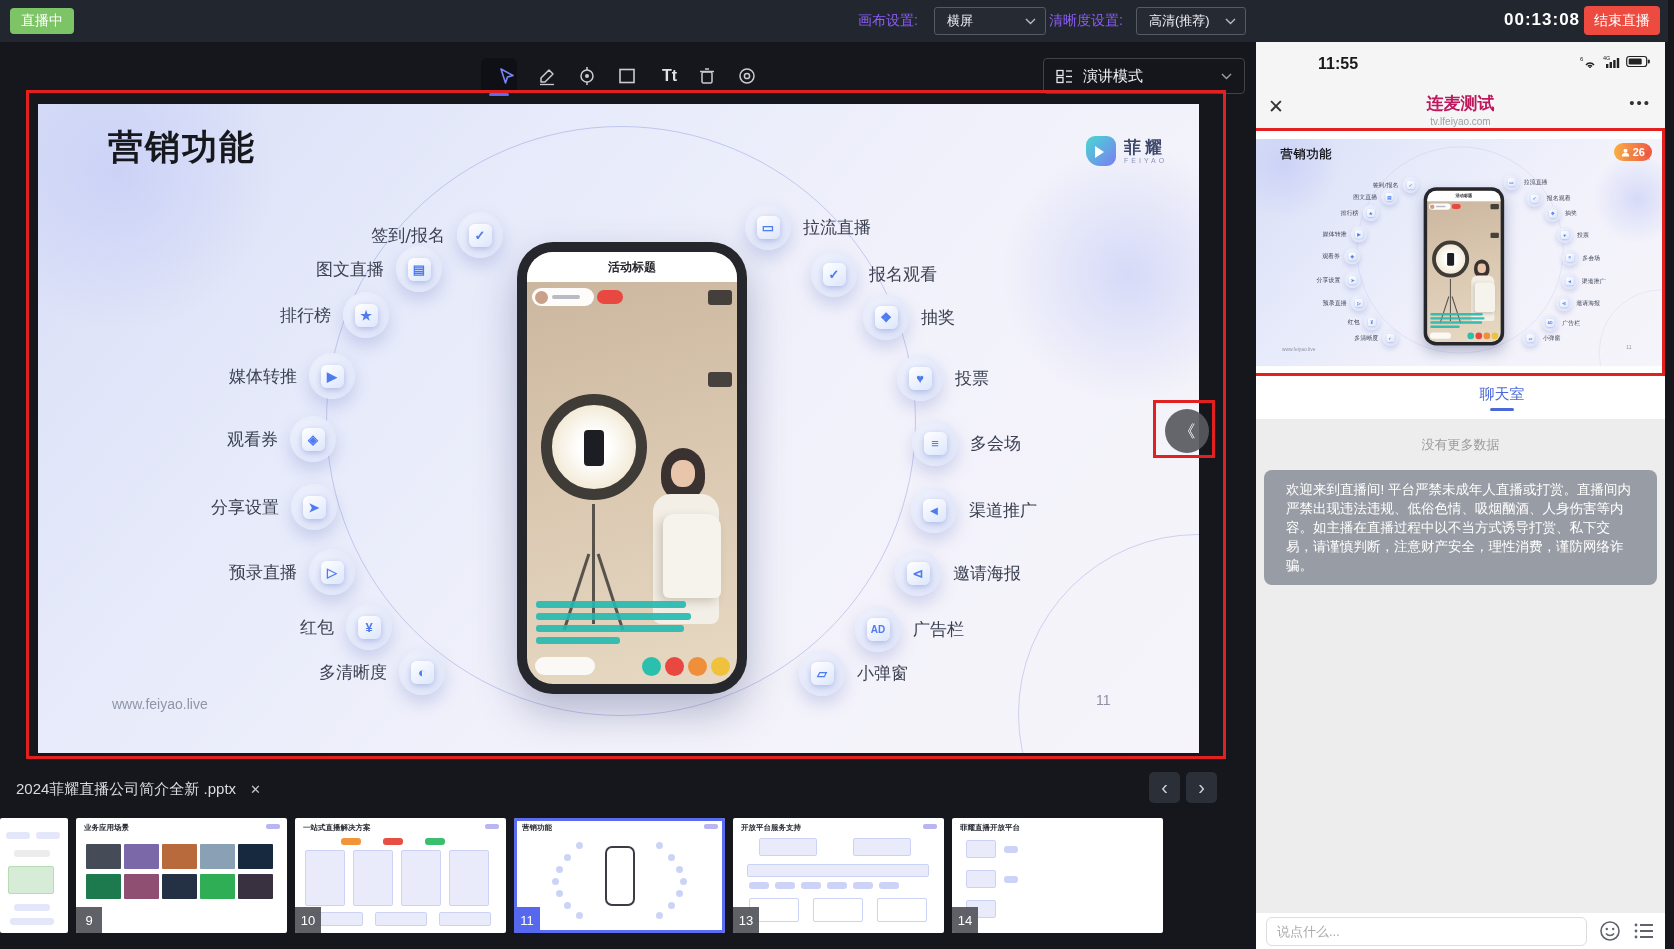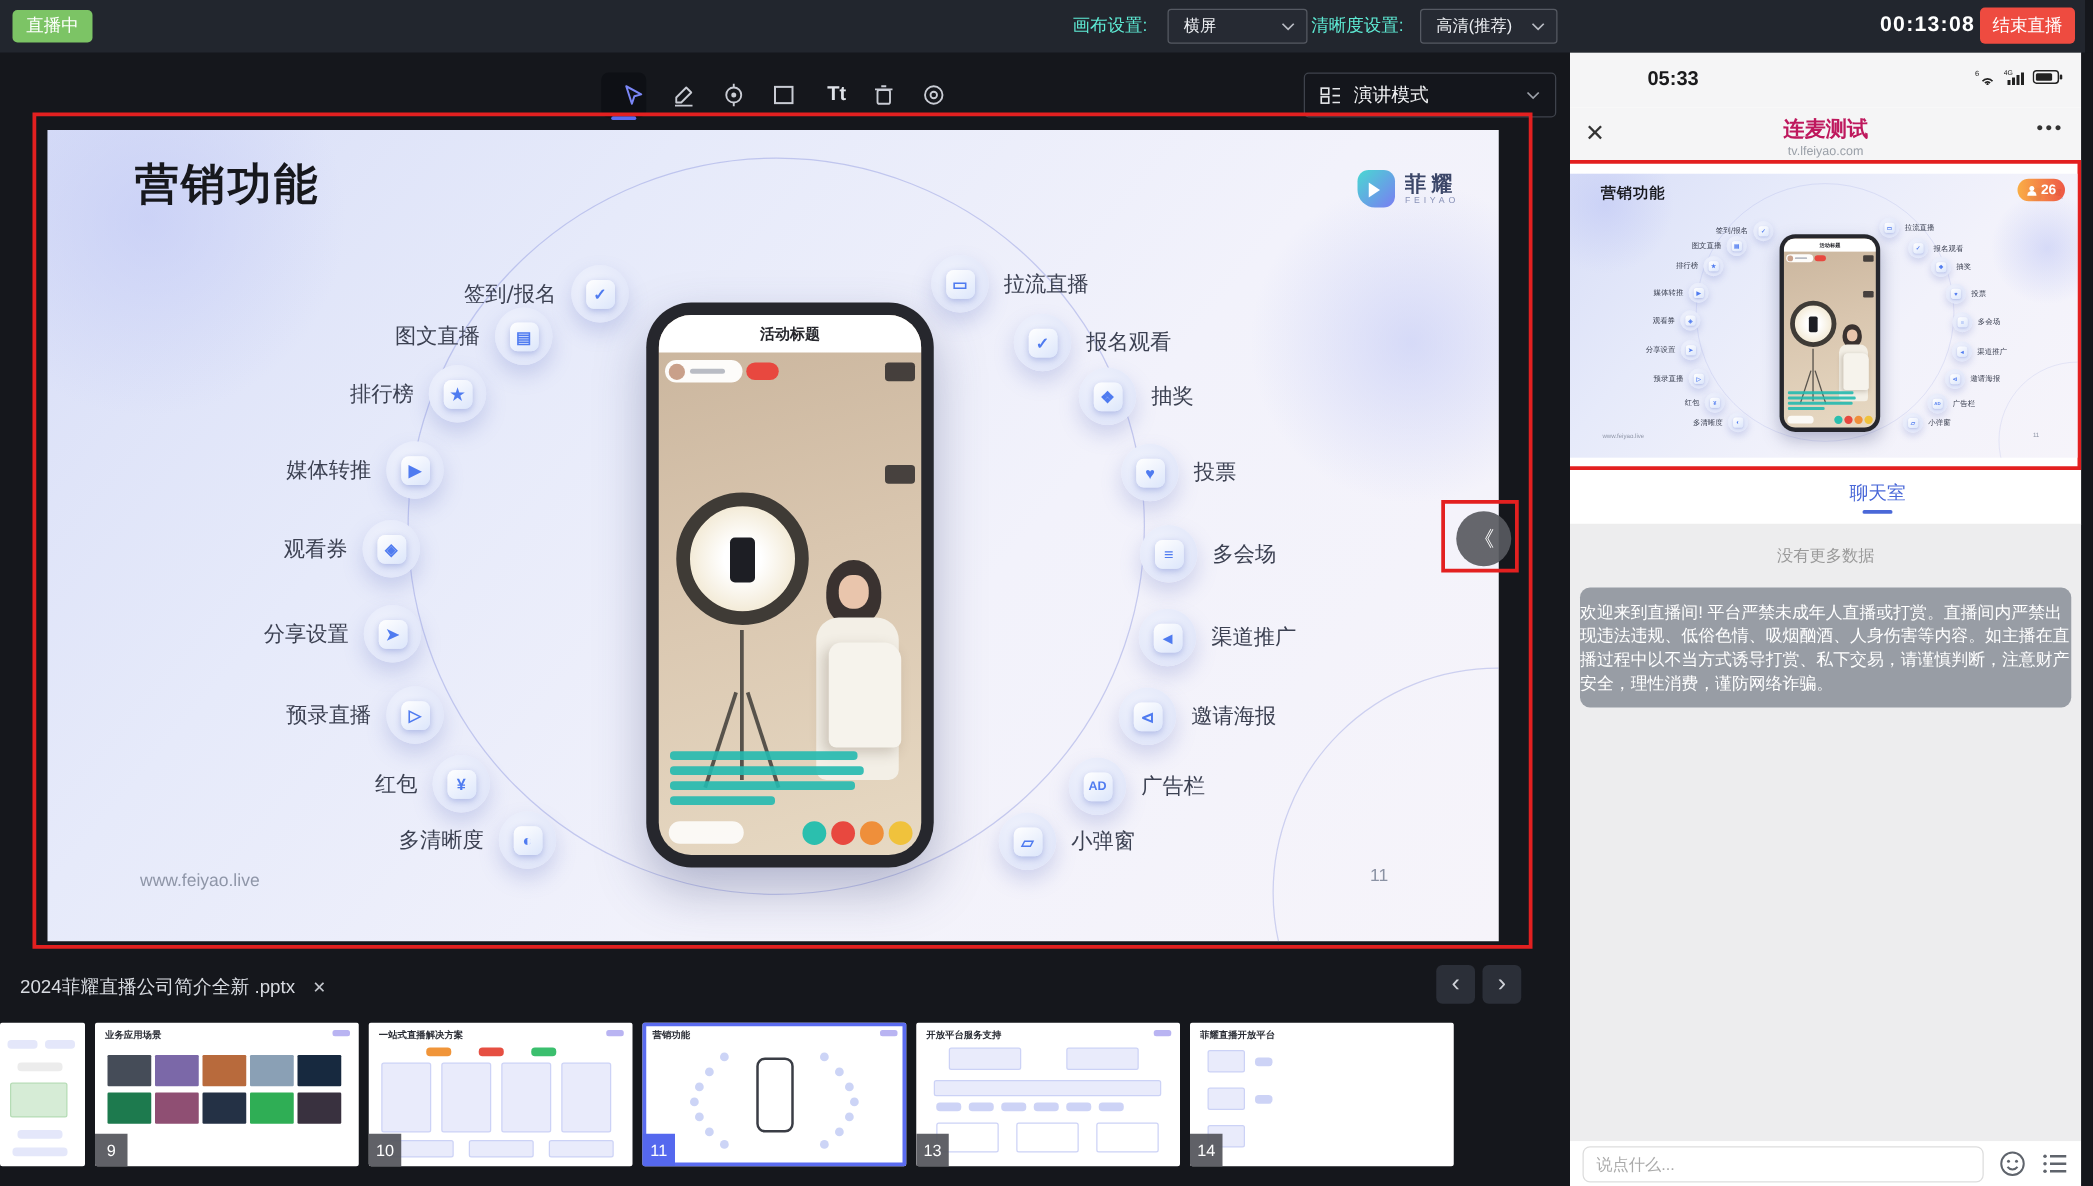--- a/index.html
+++ b/index.html
@@ -2,21 +2,21 @@
 <html><head>
 <meta charset="utf-8">
 <style>
   * { box-sizing: border-box; margin: 0; padding: 0; }
   html,body { width:1674px; height:949px; font-family:"Liberation Sans",sans-serif; background:#15171c; overflow:hidden; }
   .stage { position:relative; width:1674px; height:949px; background:#15171c; }
 
   
   .topbar { position:absolute; left:0; top:0; width:1668px; height:42px; background:#22262e; z-index:30; }
   .live-badge { position:absolute; left:10px; top:8px; background:#7cc465; color:#fff; font-size:14px; padding:4px 11px; border-radius:4px; }
-  .tb-label { position:absolute; top:12px; color:#5eead4; font-size:14px; white-space:nowrap; }
+  .tb-label { position:absolute; top:12px; color:#8b5cf6; font-size:14px; white-space:nowrap; }
   .tb-select { position:absolute; top:7px; height:28px; background:#262a33; border:1px solid #565a63; border-radius:3px; color:#eceef2; font-size:13px; display:flex; align-items:center; justify-content:space-between; padding:0 9px 0 12px; cursor:pointer; }
   .timer { position:absolute; left:1504px; top:10px; color:#fff; font-size:17px; font-weight:600; letter-spacing:1px; }
   .end-btn { position:absolute; left:1584px; top:6px; width:76px; height:29px; background:#ee4b40; border-radius:4px; color:#fff; font-size:14px; display:flex; align-items:center; justify-content:center; cursor:pointer; }
 
   
   .main { position:absolute; left:0; top:42px; width:1256px; height:907px; background:#15171c; overflow:hidden; }
   .toolbar { position:absolute; left:481px; top:16px; display:flex; }
   .tool { width:36px; height:36px; margin-right:4px; display:flex; align-items:center; justify-content:flex-end; border-radius:6px; cursor:pointer; position:relative; }
   .tool.selected { background:#0e1015; }
   .tool.selected::after { content:""; position:absolute; bottom:-2px; left:8px; width:20px; height:3px; background:#5b6cf0; border-radius:2px; }
@@ -103,21 +103,21 @@
   .p-sub { position:absolute; left:0; right:0; top:30px; text-align:center; font-size:10px; color:#9aa0a8; z-index:1; }
   .p-dots { position:absolute; right:14px; top:8px; font-size:15px; letter-spacing:2px; color:#333; cursor:pointer; }
   .preview-box { position:absolute; left:-6px; top:86px; width:415px; height:248px; border:3px solid #e32020; background:#fff; overflow:hidden; z-index:5; }
   .preview-box .slide { left:3px; top:8px; transform:scale(0.35); transform-origin:0 0; }
   .viewers { position:absolute; top:12px; right:10px; height:18px; border-radius:9px; background:linear-gradient(90deg,rgba(250,170,60,.95),rgba(238,80,60,.95)); color:#fff; font-size:11px; font-weight:700; display:flex; align-items:center; gap:3px; padding:0 7px; z-index:6; }
   .tab-row { position:absolute; left:0; top:334px; width:492px; height:44px; background:#fff; border-bottom:1px solid #ededed; }
   .tab-label { position:absolute; left:0; right:0; top:9px; text-align:center; font-size:15px; color:#4a68d8; cursor:pointer; }
   .tab-underline { position:absolute; left:50%; transform:translateX(-50%); top:32px; width:24px; height:3px; border-radius:2px; background:#4a68d8; }
   .chat-body { position:absolute; left:0; top:378px; width:409px; height:493px; background:#ededee; overflow:hidden; }
   .no-more { margin-top:16px; text-align:center; font-size:13px; color:#9a9a9a; }
-  .notice { margin:16px 8px 0 8px; background:#989da5; border-radius:8px; padding:10px 0; color:#fff; font-size:13.5px; line-height:19px; }
+  .notice { margin:16px 8px 0 8px; background:#989da5; border-radius:8px; padding:10px 22px; color:#fff; font-size:13.5px; line-height:19px; }
   .input-row { position:absolute; left:0; top:871px; width:409px; height:36px; background:#fff; display:flex; align-items:center; padding:0 10px; gap:12px; }
   .chat-input { flex:1; height:29px; border:1px solid #ddd; border-radius:6px; background:#fff; padding:0 10px; font-size:13px; color:#333; outline:none; }
   .chat-input::placeholder { color:#aaa; }
   svg { display:block; }
 </style>
 </head>
 <body>
 
 <div class="stage">
 
@@ -485,21 +485,21 @@
         <div class="flowbox" style="left:14px;top:82px;width:30px;height:18px;"></div>
         <div class="pillh" style="left:52px;top:28px;width:14px;background:#cdd3f6;"></div>
         <div class="pillh" style="left:52px;top:58px;width:14px;background:#cdd3f6;"></div>
         <div class="t-num">14</div>
       </div>
     </div>
   </div>
 
   <div class="panel">
     <div class="statusbar">
-      <div class="st-time">05:33</div>
+      <div class="st-time">11:55</div>
       <div class="st-icons">
         <span>
             <svg width="18" height="13" viewBox="0 0 18 13">
               <text x="0" y="6" font-size="6" fill="#222">6</text>
               <path d="M6 10 A5 5 0 0 1 14 10" fill="none" stroke="#222" stroke-width="1.4"></path>
               <path d="M8 11.5 A2.5 2.5 0 0 1 12 11.5" fill="none" stroke="#222" stroke-width="1.4"></path>
               <circle cx="10" cy="12.3" r="0.9" fill="#222"></circle>
             </svg>
           </span>
         <span>

